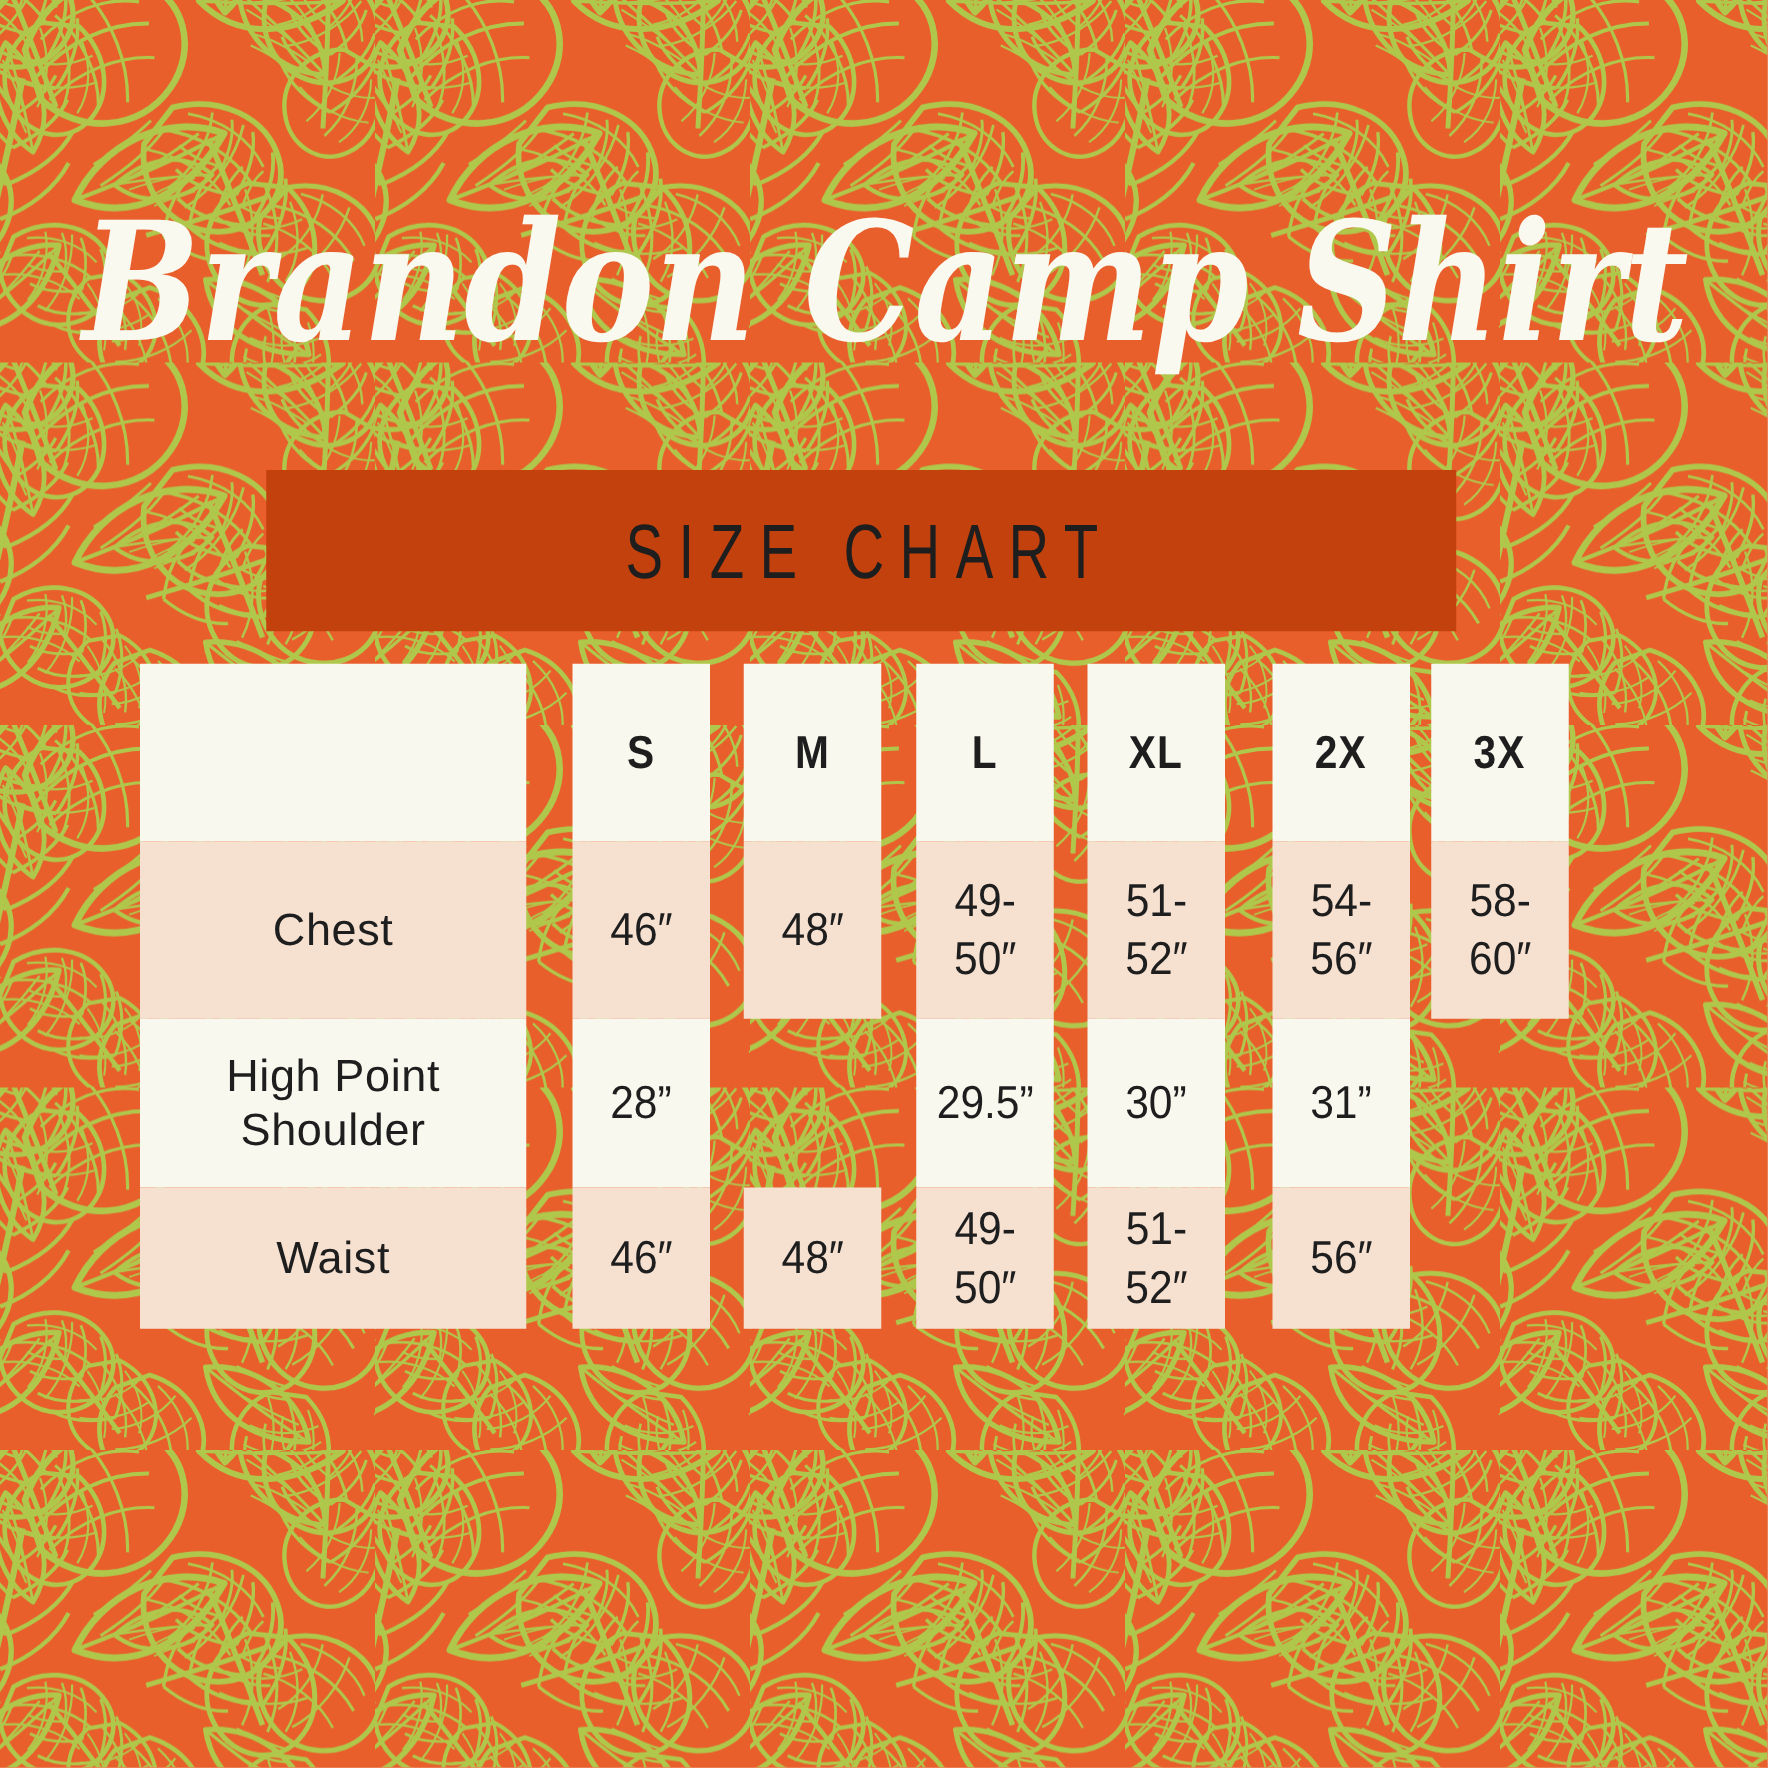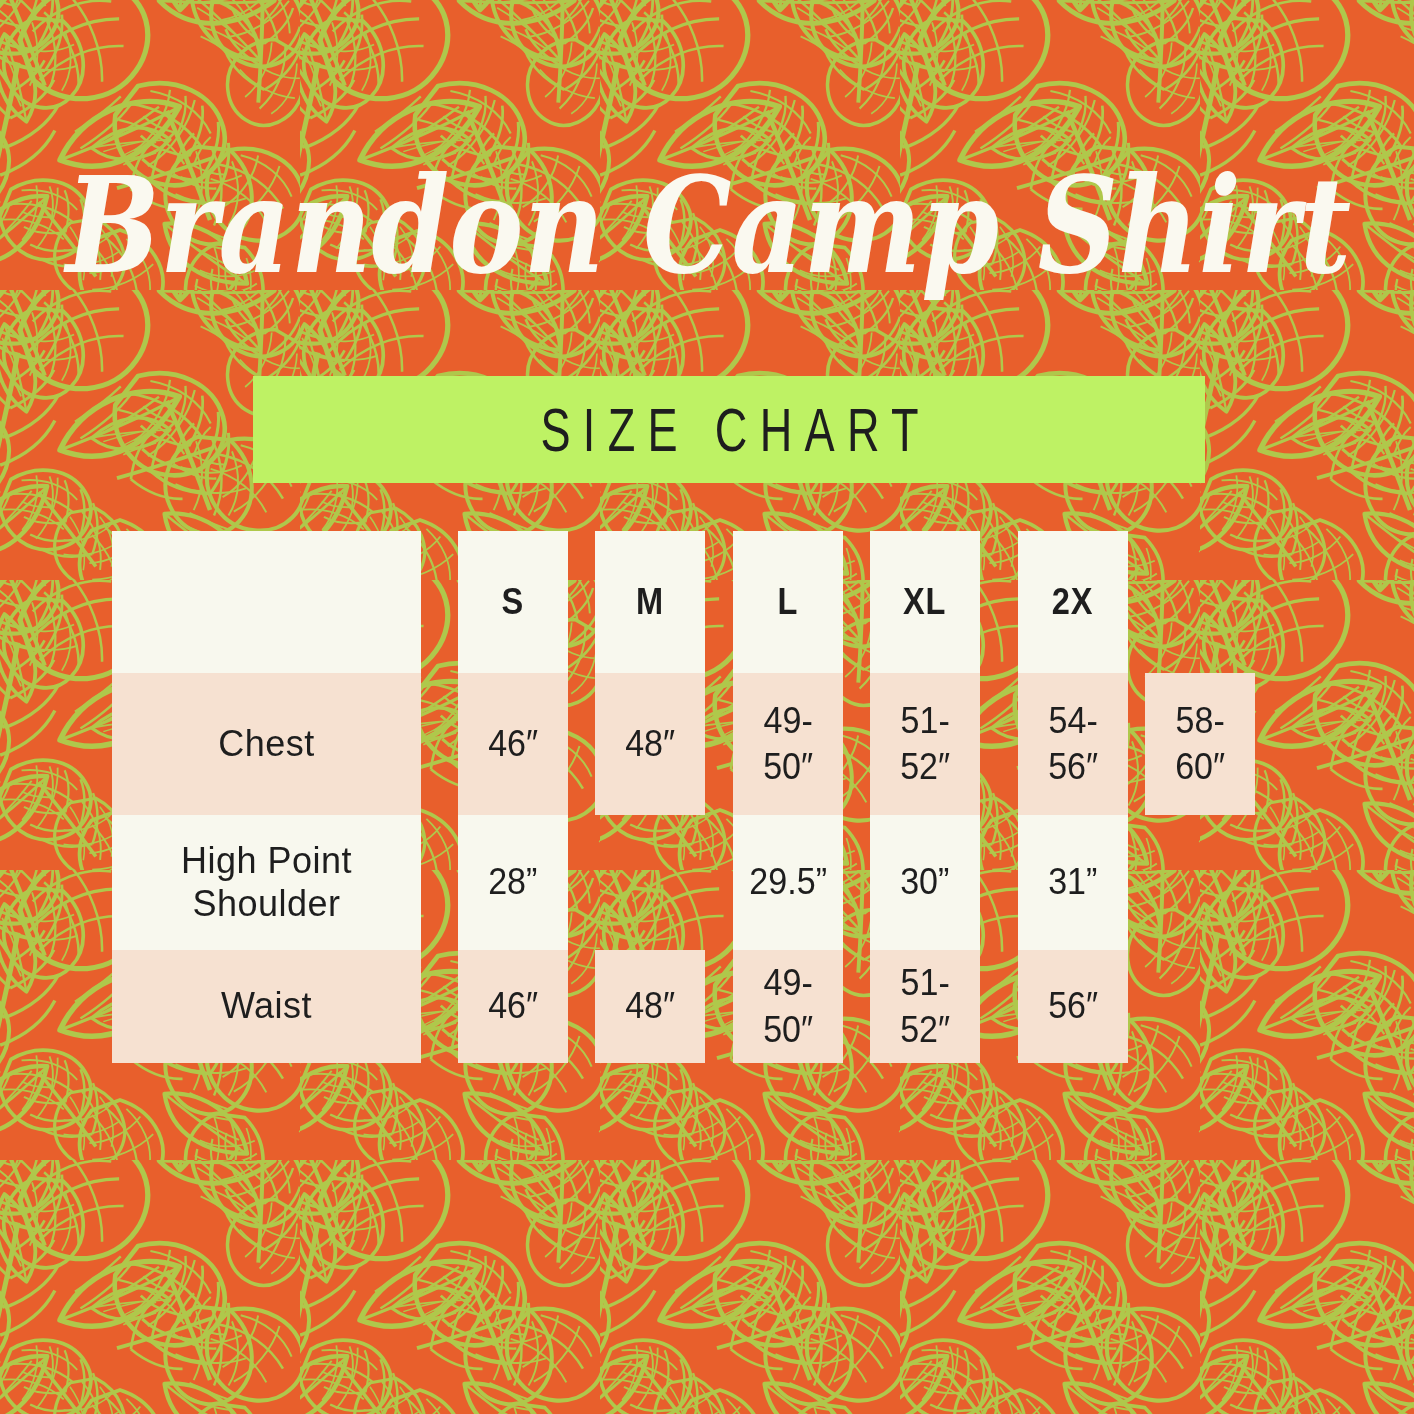--- a/index.html
+++ b/index.html
@@ -44,26 +44,25 @@
     font-weight: bold;
     fill: #FAF9F0;
   }
 
   
   #sizechart-banner {
     position: absolute;
     left: 213px;
     top: 376px;
     width: 952px;
-    height: 107px;
-    background: #bef264;
+    height: 129px;
+    background: #c2410c;
     display: flex;
     align-items: center;
     justify-content: center;
-    margin-left: 40px;
   }
   #sizechart-banner .banner-label {
     font-family: "Liberation Sans", sans-serif;
     font-weight: 300;
     font-size: 55px;
     letter-spacing: 15px;
     color: #1E1E1E;
     transform: scaleX(0.82) scaleY(1.12);
     transform-origin: center;
     white-space: nowrap;
@@ -295,20 +294,23 @@
       </div>
       <div class="cell r2">
         <span class="size-val">31”</span>
       </div>
       <div class="cell r3">
         <span class="size-val">56″</span>
       </div>
     </div>
 
     <div class="col size-col" id="col-3x">
+      <div class="cell r0">
+        <span class="size-head">3X</span>
+      </div>
       <div class="cell r1">
         <span class="size-val">58-
 60″</span>
       </div>
     </div>
 
   </div>
 </div>
 
 </body></html>

